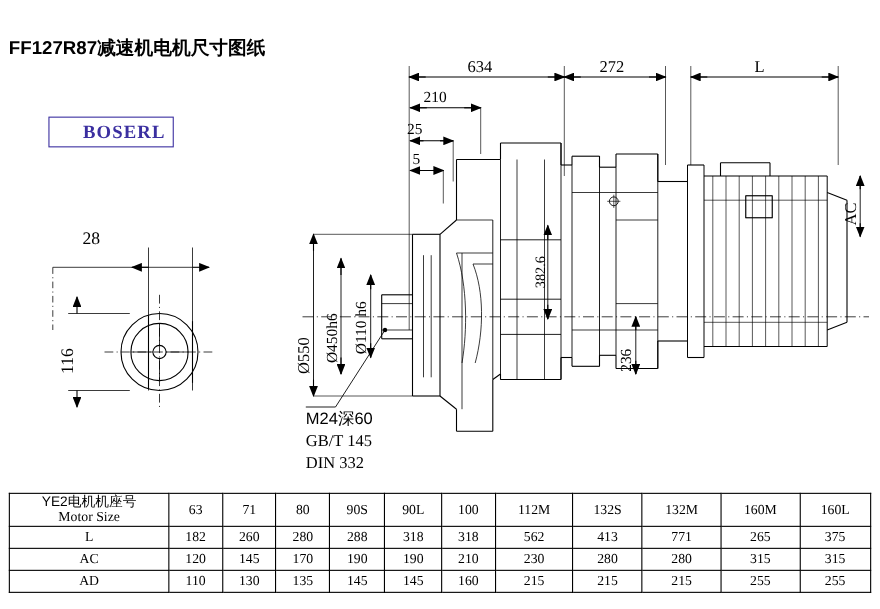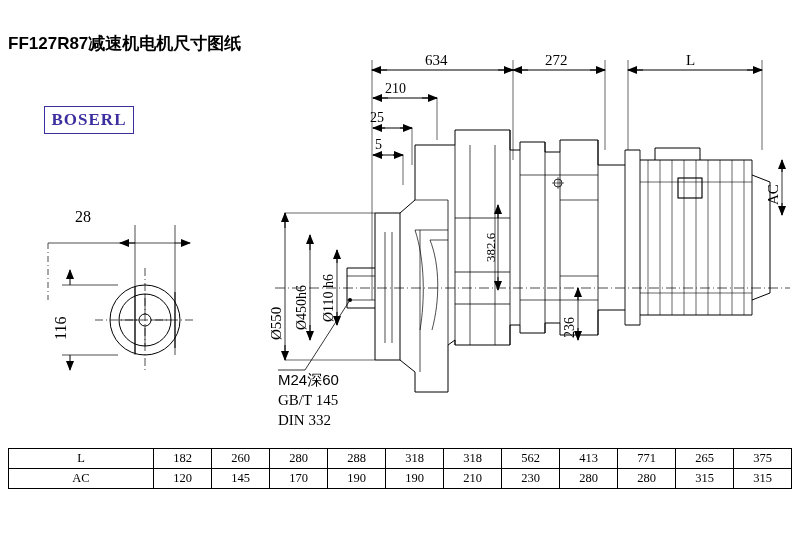--- a/index.html
+++ b/index.html
@@ -20,20 +20,21 @@
   }
   .logo{
     position:absolute;left:44px;top:106px;
     width:88px;height:26px;
     border:1px solid #3b2fa0;
     display:flex;align-items:center;justify-content:center;
     color:#3b2fa0;
     font-family:"Liberation Serif", serif;
     font-weight:bold;font-size:17px;
     letter-spacing:1px;
+    padding-left:24px;
   }
   svg.draw{position:absolute;left:0;top:0;width:800px;height:554px;}
   .tbl{
     position:absolute;left:8px;top:448px;
     width:784px;
     border-collapse:collapse;
     font-size:12.5px;
     font-family:"Liberation Serif", serif;
   }
   .tbl td{
@@ -280,20 +281,37 @@
     <line x1="278" y1="370" x2="305" y2="370" stroke-width="0.8"></line>
   </g>
 
   <text x="278" y="385" font-size="15" font-family="Liberation Sans, sans-serif" fill="#000">M24深60</text>
   <text x="278" y="405" font-size="15" font-family="Liberation Serif, serif" fill="#000">GB/T 145</text>
   <text x="278" y="425" font-size="15" font-family="Liberation Serif, serif" fill="#000">DIN 332</text>
 </svg>
 
 <table class="tbl">
   <tbody>
+      <tr>
+    <td class="hdr">
+      <div class="cn">YE2电机机座号</div>
+      <div class="lbl">Motor  Size</div>
+    </td>
+    <td>63</td>
+    <td>71</td>
+    <td>80</td>
+    <td>90S</td>
+    <td>90L</td>
+    <td>100</td>
+    <td>112M</td>
+    <td>132S</td>
+    <td>132M</td>
+    <td>160M</td>
+    <td>160L</td>
+  </tr>
   <tr>
     <td class="rl">L</td>
     <td>182</td>
     <td>260</td>
     <td>280</td>
     <td>288</td>
     <td>318</td>
     <td>318</td>
     <td>562</td>
     <td>413</td>
@@ -308,14 +326,28 @@
     <td>170</td>
     <td>190</td>
     <td>190</td>
     <td>210</td>
     <td>230</td>
     <td>280</td>
     <td>280</td>
     <td>315</td>
     <td>315</td>
   </tr>
+  <tr>
+    <td class="rl">AD</td>
+    <td>110</td>
+    <td>130</td>
+    <td>135</td>
+    <td>145</td>
+    <td>145</td>
+    <td>160</td>
+    <td>215</td>
+    <td>215</td>
+    <td>215</td>
+    <td>255</td>
+    <td>255</td>
+  </tr>
 </tbody>
   </table>
 
 </body></html>

